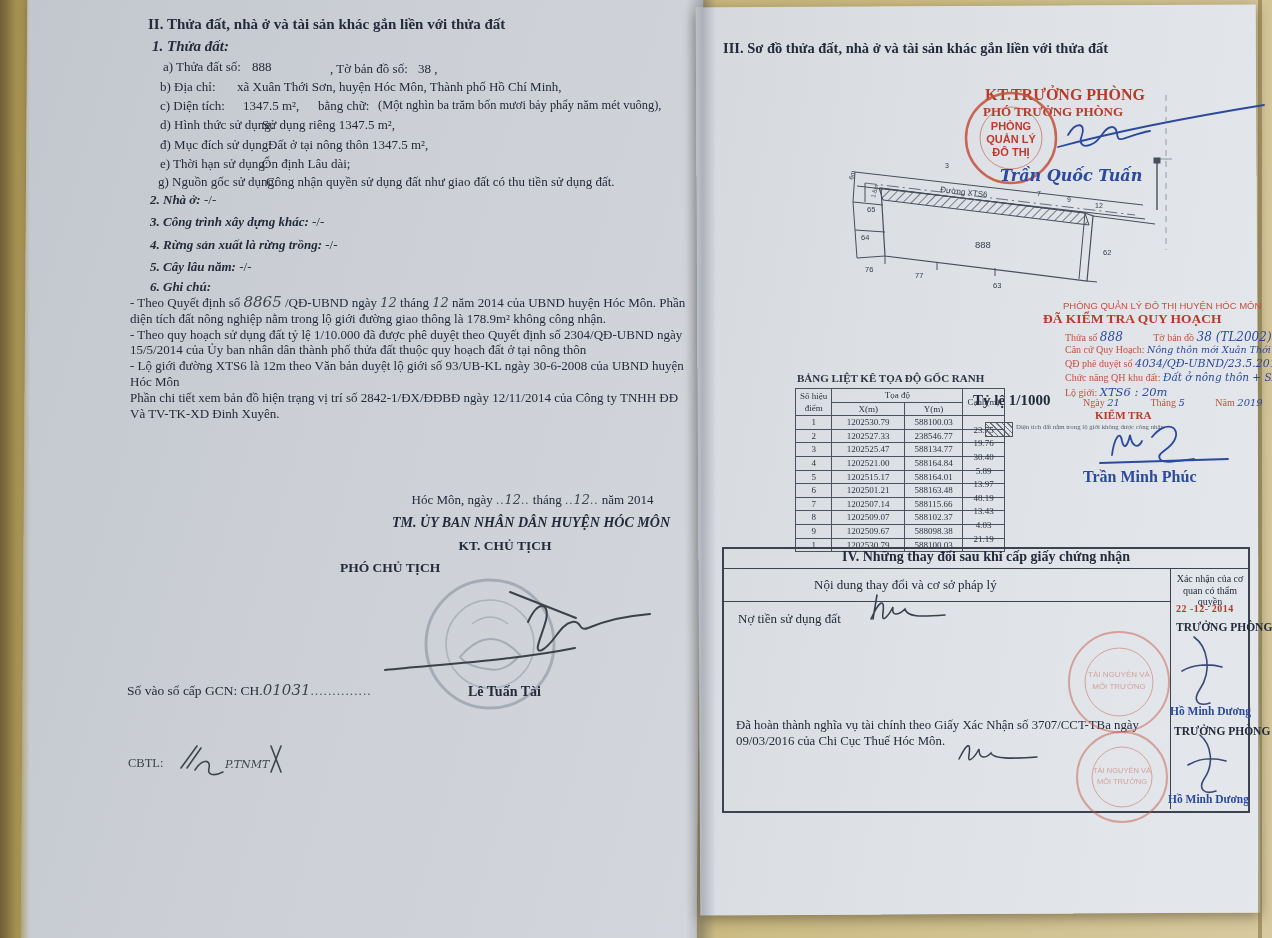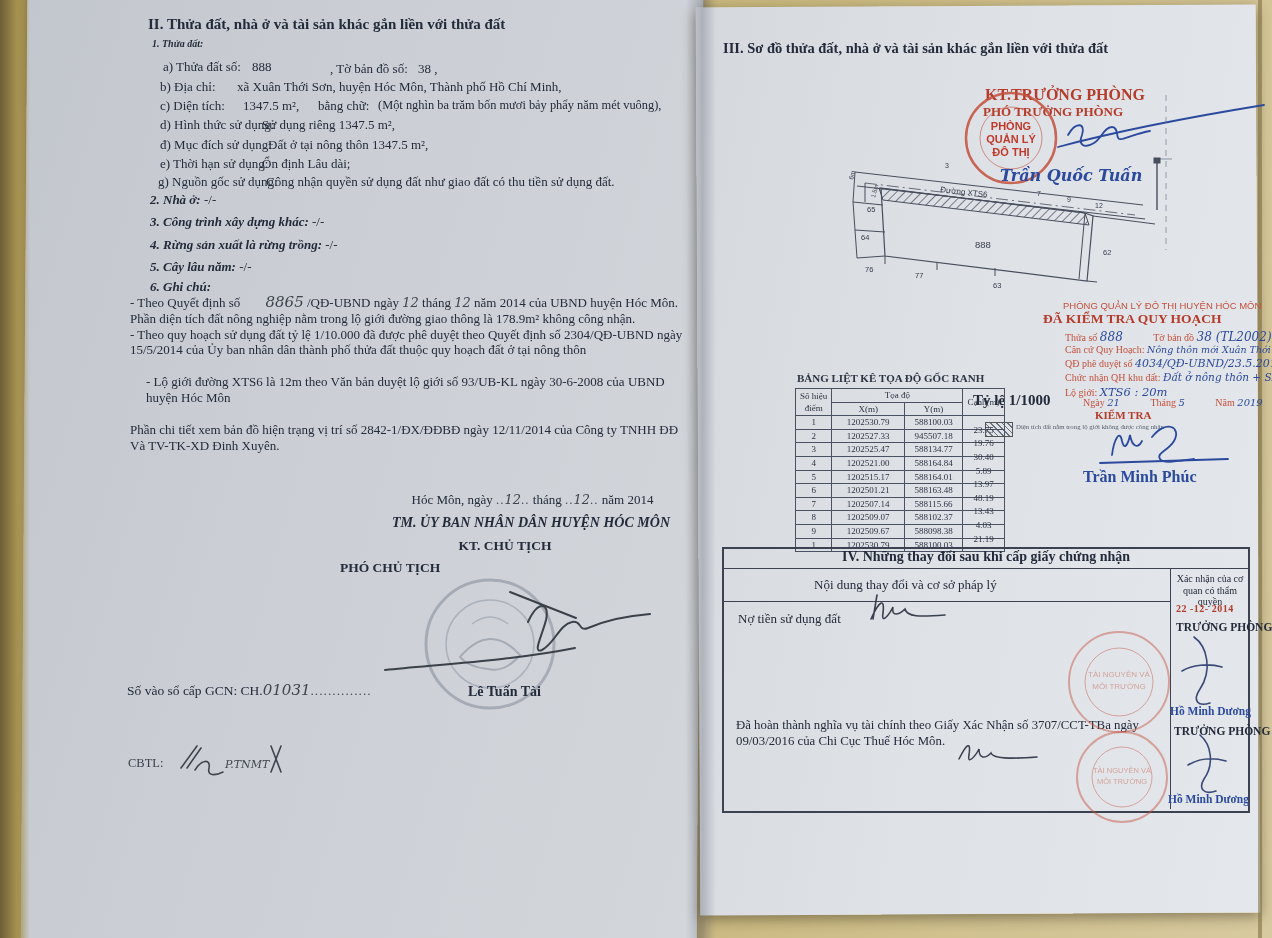--- a/index.html
+++ b/index.html
@@ -44,21 +44,21 @@
 <body>
 
 <div class="photo">
   <div class="page page-left"></div>
   <div class="page page-right"></div>
   <div class="crease"></div>
   <div class="edge-shadow"></div>
   <div class="right-line"></div>
 
   <div class="t b" style="left:148px;top:16px;font-size:15px;">II. Thửa đất, nhà ở và tài sản khác gắn liền với thửa đất</div>
-  <div class="t b i" style="left:152px;top:38px;font-size:10px;">1. Thửa đất:</div>
+  <div class="t b i" style="left:152px;top:38px;font-size:15px;">1. Thửa đất:</div>
 
   <span class="t" style="left:163px;top:59px;">a) Thửa đất số:</span>
   <span class="t" style="left:252px;top:59px;">888</span>
   <span class="t" style="left:330px;top:61px;">, Tờ bản đồ số:</span>
   <span class="t" style="left:418px;top:61px;">38 ,</span>
 
   <span class="t" style="left:160px;top:79px;">b) Địa chỉ:</span>
   <span class="t" style="left:237px;top:79px;">xã Xuân Thới Sơn, huyện Hóc Môn, Thành phố Hồ Chí Minh,</span>
 
   <span class="t" style="left:160px;top:98px;">c) Diện tích:</span>
@@ -80,29 +80,29 @@
 
   <div class="t" style="left:150px;top:192px;"><span class="b i">2. Nhà ở:</span> <span>-/-</span></div>
   <div class="t" style="left:150px;top:214px;"><span class="b i">3. Công trình xây dựng khác:</span> <span>-/-</span></div>
   <div class="t" style="left:150px;top:237px;"><span class="b i">4. Rừng sản xuất là rừng trồng:</span> <span>-/-</span></div>
   <div class="t" style="left:150px;top:259px;"><span class="b i">5. Cây lâu năm:</span> <span>-/-</span></div>
   <div class="t b i" style="left:150px;top:279px;">6. Ghi chú:</div>
 
   <div class="t wrap" style="left:130px;top:295px;width:562px;line-height:15.8px;font-size:13px;">
     <p style="margin:0;">
       <span>- Theo Quyết định số</span>
-      <span class="hw" style="font-size:15px;margin-left:22px;">8865</span>
+      <span class="hw" style="font-size:15px;">8865</span>
       <span>/QĐ-UBND ngày</span>
       <span class="hw">12</span>
       <span>tháng</span>
       <span class="hw">12</span>
       <span>năm 2014 của UBND huyện Hóc Môn. Phần diện tích đất nông nghiệp nằm trong lộ giới đường giao thông là 178.9m² không công nhận.</span>
     </p>
     <p style="margin:0;">- Theo quy hoạch sử dụng đất tỷ lệ 1/10.000 đã được phê duyệt theo Quyết định số 2304/QĐ-UBND ngày 15/5/2014 của Ủy ban nhân dân thành phố thửa đất thuộc quy hoạch đất ở tại nông thôn</p>
-    <p style="margin:16px;">- Lộ giới đường XTS6 là 12m theo Văn bản duyệt lộ giới số 93/UB-KL ngày 30-6-2008 của UBND huyện Hóc Môn</p>
+    <p style="margin:0;">- Lộ giới đường XTS6 là 12m theo Văn bản duyệt lộ giới số 93/UB-KL ngày 30-6-2008 của UBND huyện Hóc Môn</p>
     <p style="margin:0;">Phần chi tiết xem bản đồ hiện trạng vị trí số 2842-1/ĐX/ĐĐBĐ ngày 12/11/2014 của Công ty TNHH ĐĐ Và TV-TK-XD Đinh Xuyên.</p>
   </div>
 
   <div class="t" style="left:380px;top:492px;width:305px;text-align:center;">
     <span>Hóc Môn, ngày</span>
     <span class="dots">..</span><span class="hw">12</span><span class="dots">..</span>
     <span>tháng</span>
     <span class="dots">..</span><span class="hw">12</span><span class="dots">..</span>
     <span>năm 2014</span>
   </div>
@@ -210,21 +210,21 @@
   </div>
   <div class="t" style="left:1037px;top:344px;font-size:10px;">
     <span class="redsoft">Căn cứ Quy Hoạch:</span>
     <span class="hwb" style="font-size:9.5px;">Nông thôn mới Xuân Thới Sơn 1/5000</span>
   </div>
   <div class="t" style="left:1037px;top:357px;font-size:10px;">
     <span class="redsoft">QĐ phê duyệt số</span>
     <span class="hwb" style="font-size:11px;">4034/QĐ-UBND/23.5.2014</span>
   </div>
   <div class="t" style="left:1037px;top:371px;font-size:10px;">
-    <span class="redsoft">Chức nhận QH khu đất:</span>
+    <span class="redsoft">Chức năng QH khu đất:</span>
     <span class="hwb" style="font-size:10.5px;">Đất ở nông thôn + SX</span>
   </div>
   <div class="t" style="left:1037px;top:385px;font-size:10px;">
     <span class="redsoft">Lộ giới:</span>
     <span class="hwb" style="font-size:11.5px;">XTS6 : 20m</span>
   </div>
   <div class="t" style="left:1055px;top:397px;font-size:10px;">
     <span class="redsoft">Ngày</span>
     <span class="hwb">21</span>
     <span class="redsoft">Tháng</span>
@@ -263,21 +263,21 @@
     <tbody>
         <tr>
           <td class="c0">1</td>
           <td class="c1">1202530.79</td>
           <td class="c2">588100.03</td>
           <td class="c3"></td>
         </tr>
         <tr>
           <td class="c0">2</td>
           <td class="c1">1202527.33</td>
-          <td class="c2">945507.18</td>
+          <td class="c2">238546.77</td>
           <td class="c3">23.75</td>
         </tr>
         <tr>
           <td class="c0">3</td>
           <td class="c1">1202525.47</td>
           <td class="c2">588134.77</td>
           <td class="c3">19.76</td>
         </tr>
         <tr>
           <td class="c0">4</td>

